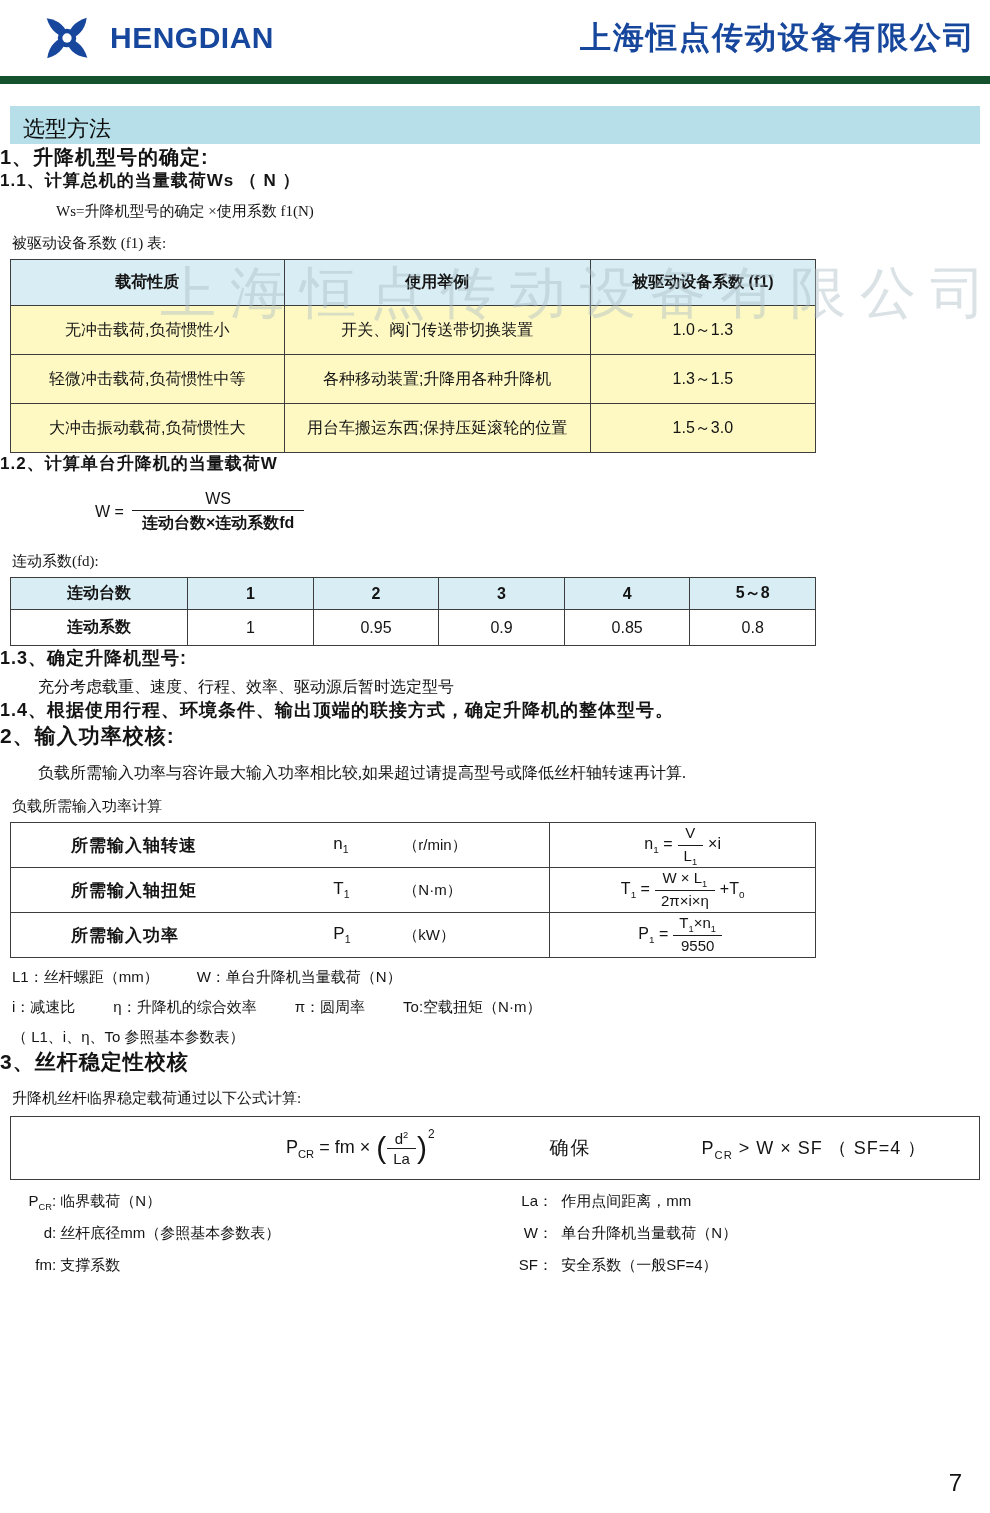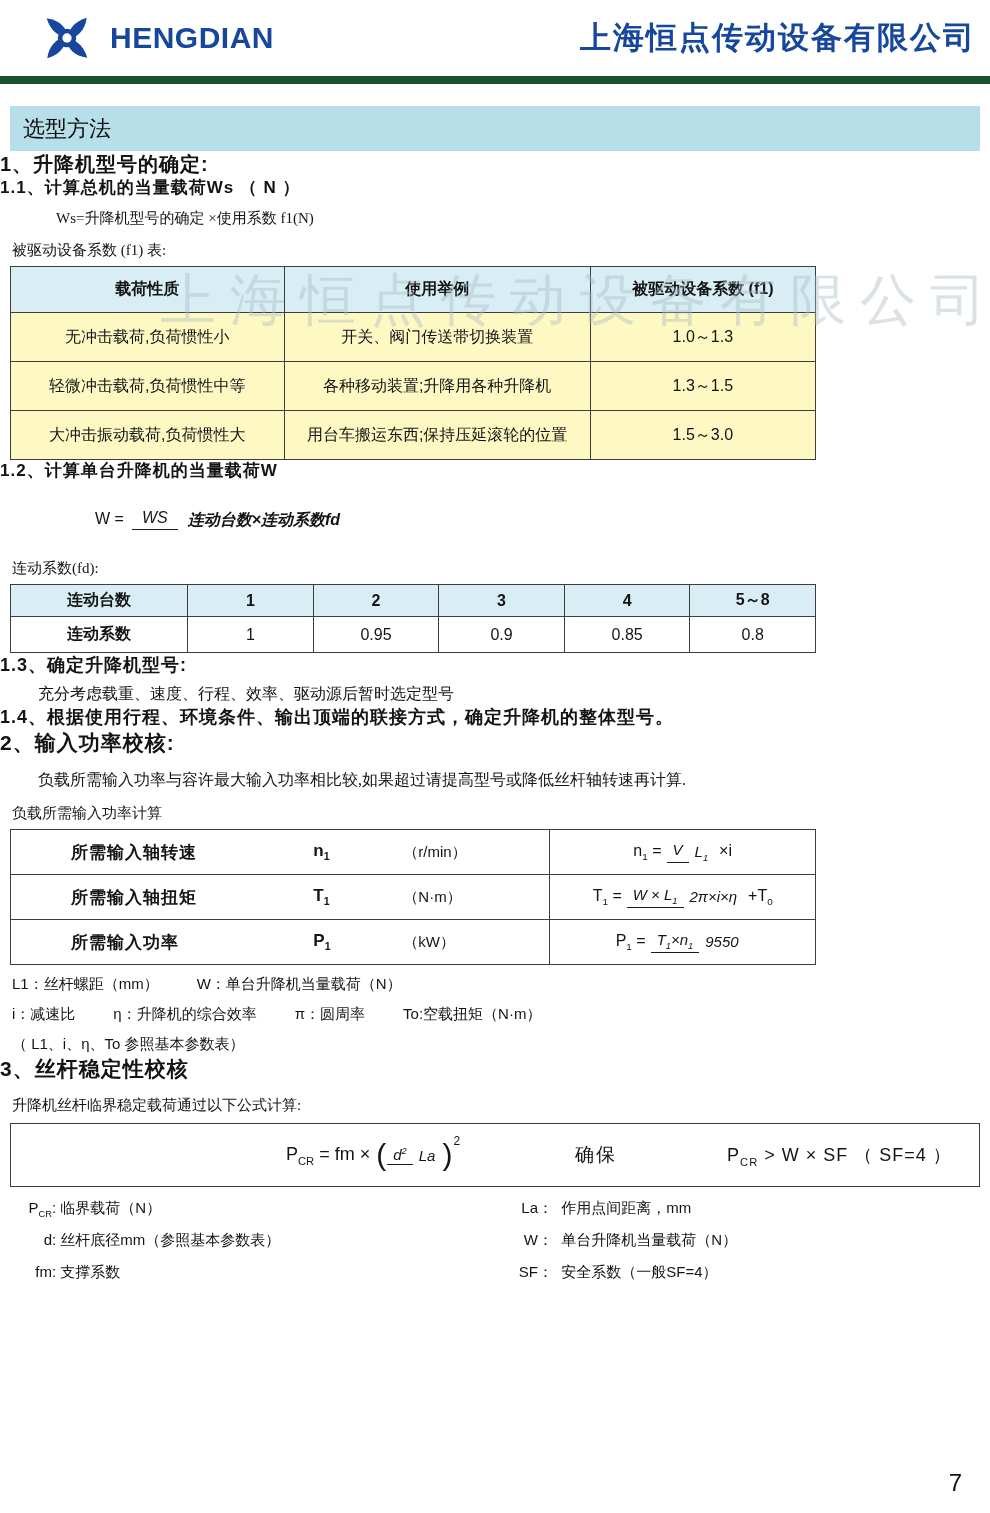--- a/index.html
+++ b/index.html
@@ -21,21 +21,21 @@
   
   .header{height:84px;border-bottom:8px solid #14532d;display:flex;align-items:center;
     padding:0 14px 0 38px;}
   .brand{display:flex;align-items:center;gap:14px;}
   .logo svg{width:58px;height:60px;display:block;}
   .brand-name{font-size:30px;color:var(--blue);font-weight:600;letter-spacing:.5px;}
   .company{margin-left:auto;font-family:"Liberation Serif","DejaVu Serif",serif;
     font-weight:bold;font-size:31px;color:var(--blue);letter-spacing:2px;}
 
   
-  .title-bar{margin:22px 10px 0;height:45px;background:var(--bar-blue);
+  .title-bar{margin:22px 10px 0;height:38px;background:var(--bar-blue);
     font-size:22px;line-height:45px;padding-left:13px;color:#0c0c0c;}
 
   h2.sec{margin:0;padding:0;font-weight:bold;}
   .h-s1{margin:32px 0 0 12px;font-size:20px;line-height:26px;letter-spacing:1px;}
   .h-s11{margin:15px 0 0 12px;font-size:17px;line-height:22px;letter-spacing:1px;}
   .ws-line{margin:9px 0 0 56px;font-size:15px;line-height:20px;}
   .lbl{margin:12px 0 0 12px;font-size:15px;line-height:20px;}
 
   
   table{border-collapse:collapse;width:806px;margin:0 10px;table-layout:fixed;}
@@ -45,44 +45,44 @@
   .t1 td{height:49px;background:#fef9c3;}
   .t1 col:nth-child(1){width:34%;}
   .t1 col:nth-child(2){width:38%;}
   .t1 col:nth-child(3){width:28%;}
   .watermark{position:absolute;top:-3px;left:160px;white-space:nowrap;
     font-size:56px;letter-spacing:14px;color:#a9bcc4;opacity:.42;font-weight:500;
     pointer-events:none;z-index:2;}
 
   .h-s12{margin:36px 0 0 12px;font-size:17px;line-height:22px;letter-spacing:1px;}
   .big-formula{margin:10px 0 0 95px;display:flex;align-items:center;gap:8px;height:54px;font-size:16px;}
-  .frac{display:inline-flex;flex-direction:row;align-items:center;text-align:center;font-style:italic;}
+  .frac{display:inline-flex;flex-direction:column;text-align:center;}
   .frac .num{padding:0 10px 2px;border-bottom:1.6px solid #1c1c1c;}
   .frac .den{padding:2px 10px 0;}
   .big-formula .den{font-weight:600;}
 
   .t2{margin-top:6px;}
   .t2 .hd td{height:32px;background:var(--head-blue);font-weight:600;}
   .t2 .bd td{height:36px;}
   .t2 col:nth-child(1){width:22%;}
   .t2 col:nth-child(n+2){width:15.6%;}
 
   .h-s13{margin:18px 0 0 12px;font-size:18px;line-height:24px;letter-spacing:1px;}
   .s13-t{margin:6px 0 0 38px;font-size:16px;line-height:22px;}
   .h-s14{margin:26px 0 0 12px;font-size:18px;line-height:24px;letter-spacing:1px;}
   .h-s2{margin:26px 0 0 12px;font-size:21px;line-height:28px;letter-spacing:1px;}
   .s2-intro{margin:12px 0 0 38px;font-size:16px;line-height:22px;}
 
   .t3{margin-top:6px;}
   .t3 td{height:44px;}
   .t3 col:nth-child(1){width:67%;}
   .t3 col:nth-child(2){width:33%;}
-  .t3-left{display:flex;align-items:center;padding:0 26px 0 60px;height:44px;gap:20px;}
+  .t3-left{display:flex;align-items:center;padding:0 26px 0 60px;height:44px;}
   .t3-left .lab{font-weight:600;font-size:17px;flex:1;text-align:left;letter-spacing:1px;}
-  .t3-left .sym{width:70px;text-align:left;font-size:17px;font-weight:bold;}
+  .t3-left .sym{width:70px;text-align:left;font-size:17px;}
   .t3-left .unit{width:120px;text-align:left;font-size:15px;}
   .formula{display:inline-flex;align-items:center;font-size:16px;}
   .formula .fpart{margin:0 5px;}
   .formula .frac .num,.formula .frac .den{padding:0 6px 1px;font-size:15px;}
   .formula .frac .den{padding:1px 6px 0;}
   sub{font-size:.62em;}
   sup{font-size:.62em;}
 
   .leg-line{margin:8px 0 0 12px;display:flex;gap:38px;font-size:15px;line-height:22px;}
   .leg-line:first-of-type{margin-top:10px;}

